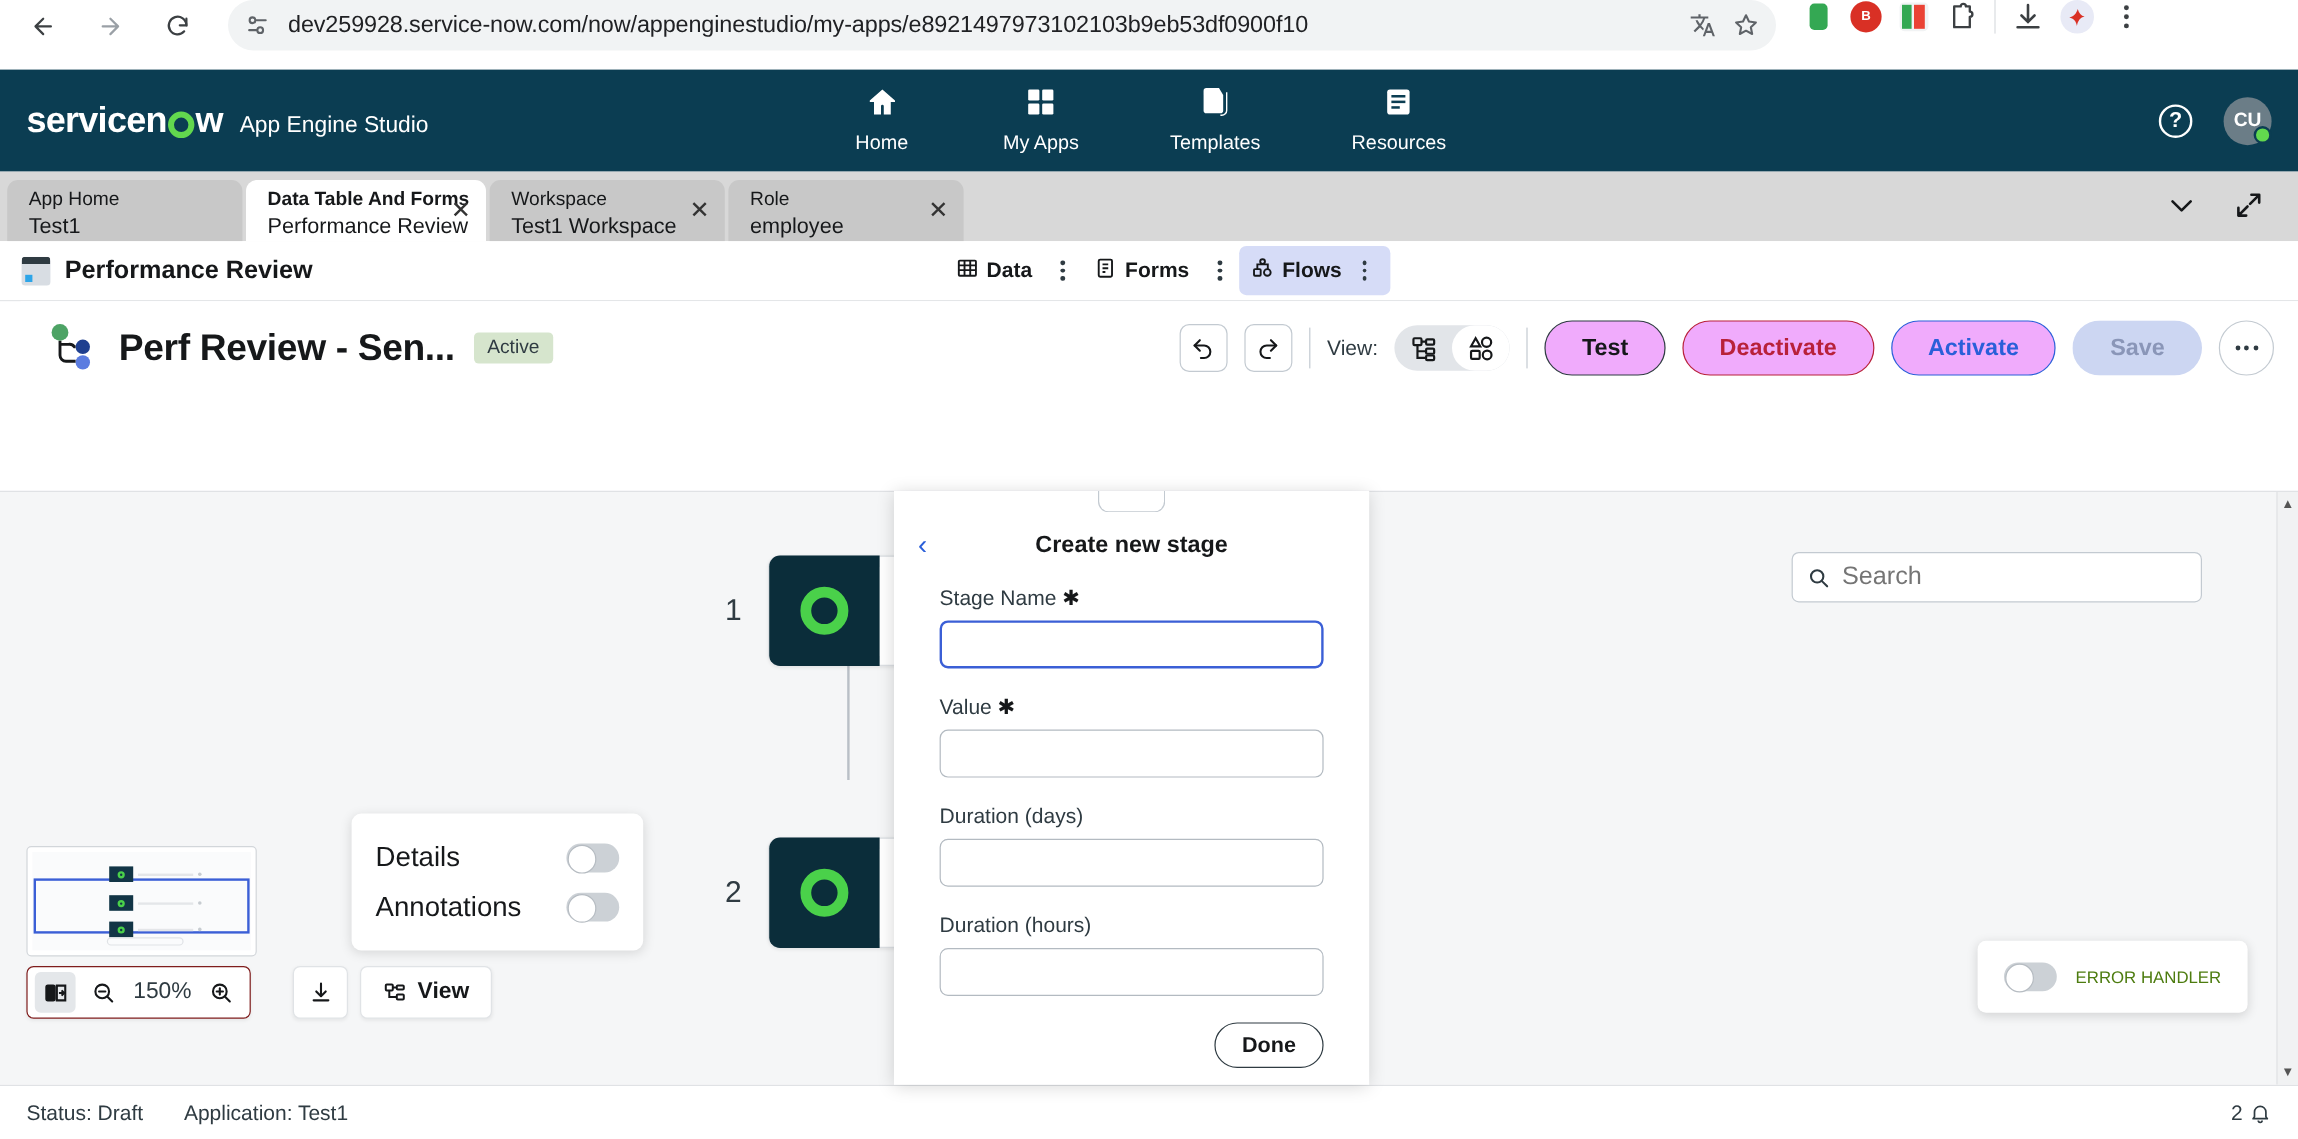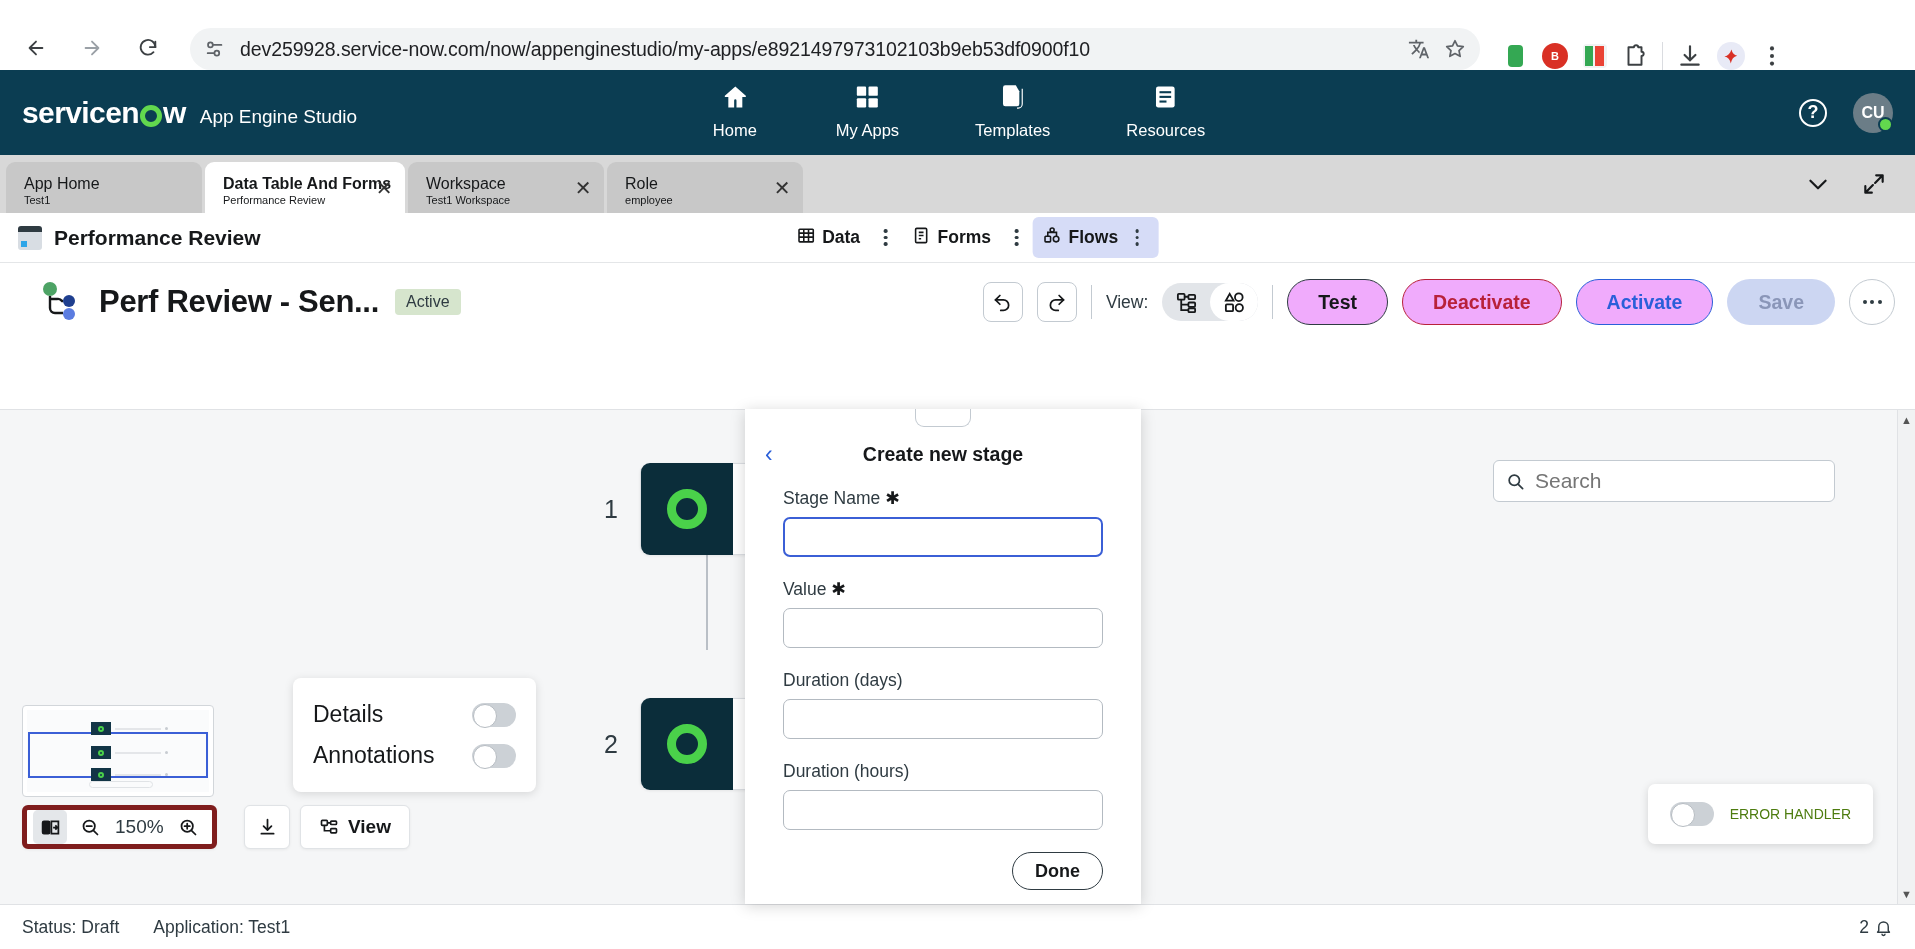--- a/index.html
+++ b/index.html
@@ -4,22 +4,22 @@
 <style>
   * { box-sizing: border-box; margin: 0; padding: 0; }
   html, body {
     width: 1915px; height: 949px;
     font-family: "Liberation Sans", sans-serif;
     background: #ffffff; overflow: hidden;
   }
 
   
   .browser-bar {
-    height: 70px; background: #ffffff;
-    display: flex; align-items: flex-end; gap: 12px;
+    height: 58px; background: #ffffff;
+    display: flex; align-items: flex-start; gap: 12px;
     padding: 0 14px; position: relative;
   }
   .nav-btn {
     width: 44px; height: 44px; border-radius: 50%;
     display: flex; align-items: center; justify-content: center;
     color: #3c4043; flex: none;
   }
   .nav-btn svg { width: 22px; height: 22px; }
   .omnibox {
     flex: 1; height: 42px; background: #f1f3f4;
@@ -94,21 +94,21 @@
     padding: 0 6px; position: relative;
   }
   .tab {
     height: 51px; min-width: 196px; border-radius: 9px 9px 0 0;
     background: #c8c8c8; padding: 6px 14px 0 18px;
     display: flex; flex-direction: column; justify-content: center;
     position: relative; margin-right: 3px;
   }
   .tab.active { background: #ffffff; }
   .tab-title { font-size: 16px; color: #16181a; line-height: 1.25; }
-  .tab-sub { font-size: 11px; color: #16181a; line-height: 1.25; }
+  .tab-sub { font-size: 18px; color: #16181a; line-height: 1.25; }
   .tab.active .tab-title { font-weight: 700; }
   .tab-close {
     position: absolute; right: 10px; top: 50%; transform: translateY(-50%);
     width: 22px; height: 22px; display: flex; align-items: center;
     justify-content: center; color: #333; font-size: 20px;
   }
   .tabstrip-right {
     margin-left: auto; display: flex; align-items: center; gap: 30px;
     padding-right: 22px; padding-bottom: 12px; color: #16181a;
   }
@@ -269,21 +269,21 @@
     position: absolute; left: 64px; width: 20px; height: 13px; background: #123546;
     display: flex; align-items: center; justify-content: center;
   }
   .mm-node span { width: 6px; height: 6px; border: 2px solid #4ad14a; border-radius: 50%; }
   .mm-line { position: absolute; left: 88px; width: 46px; height: 2px; background: #e4e6e9; }
   .mm-dot { position: absolute; width: 3px; height: 3px; background: #c7ccd1; border-radius: 50%; }
   .mm-pill { position: absolute; left: 62px; bottom: 4px; width: 64px; height: 7px; border-radius: 4px; border: 1px solid #e0e3e6; }
 
   .zoombar {
     position: absolute; left: 22px; bottom: 55px; height: 44px;
-    background: #fff; border: 5px solid #7f1d1d; border-radius: 6px;
+    background: #fff; border: 1px solid #7f1d1d; border-radius: 6px;
     display: flex; align-items: center; gap: 6px; padding: 0 6px;
     box-shadow: 0 1px 3px rgba(0,0,0,.06);
   }
   .zb-btn { width: 34px; height: 34px; display: flex; align-items: center; justify-content: center; border-radius: 5px; }
   .zb-btn.active { background: #e4e7ea; }
   .zb-btn svg { width: 21px; height: 21px; }
   .zb-val { font-size: 19px; color: #2f3b42; padding: 0 2px; }
 
   .dl-btn {
     position: absolute; left: 244px; bottom: 55px; width: 46px; height: 44px;

